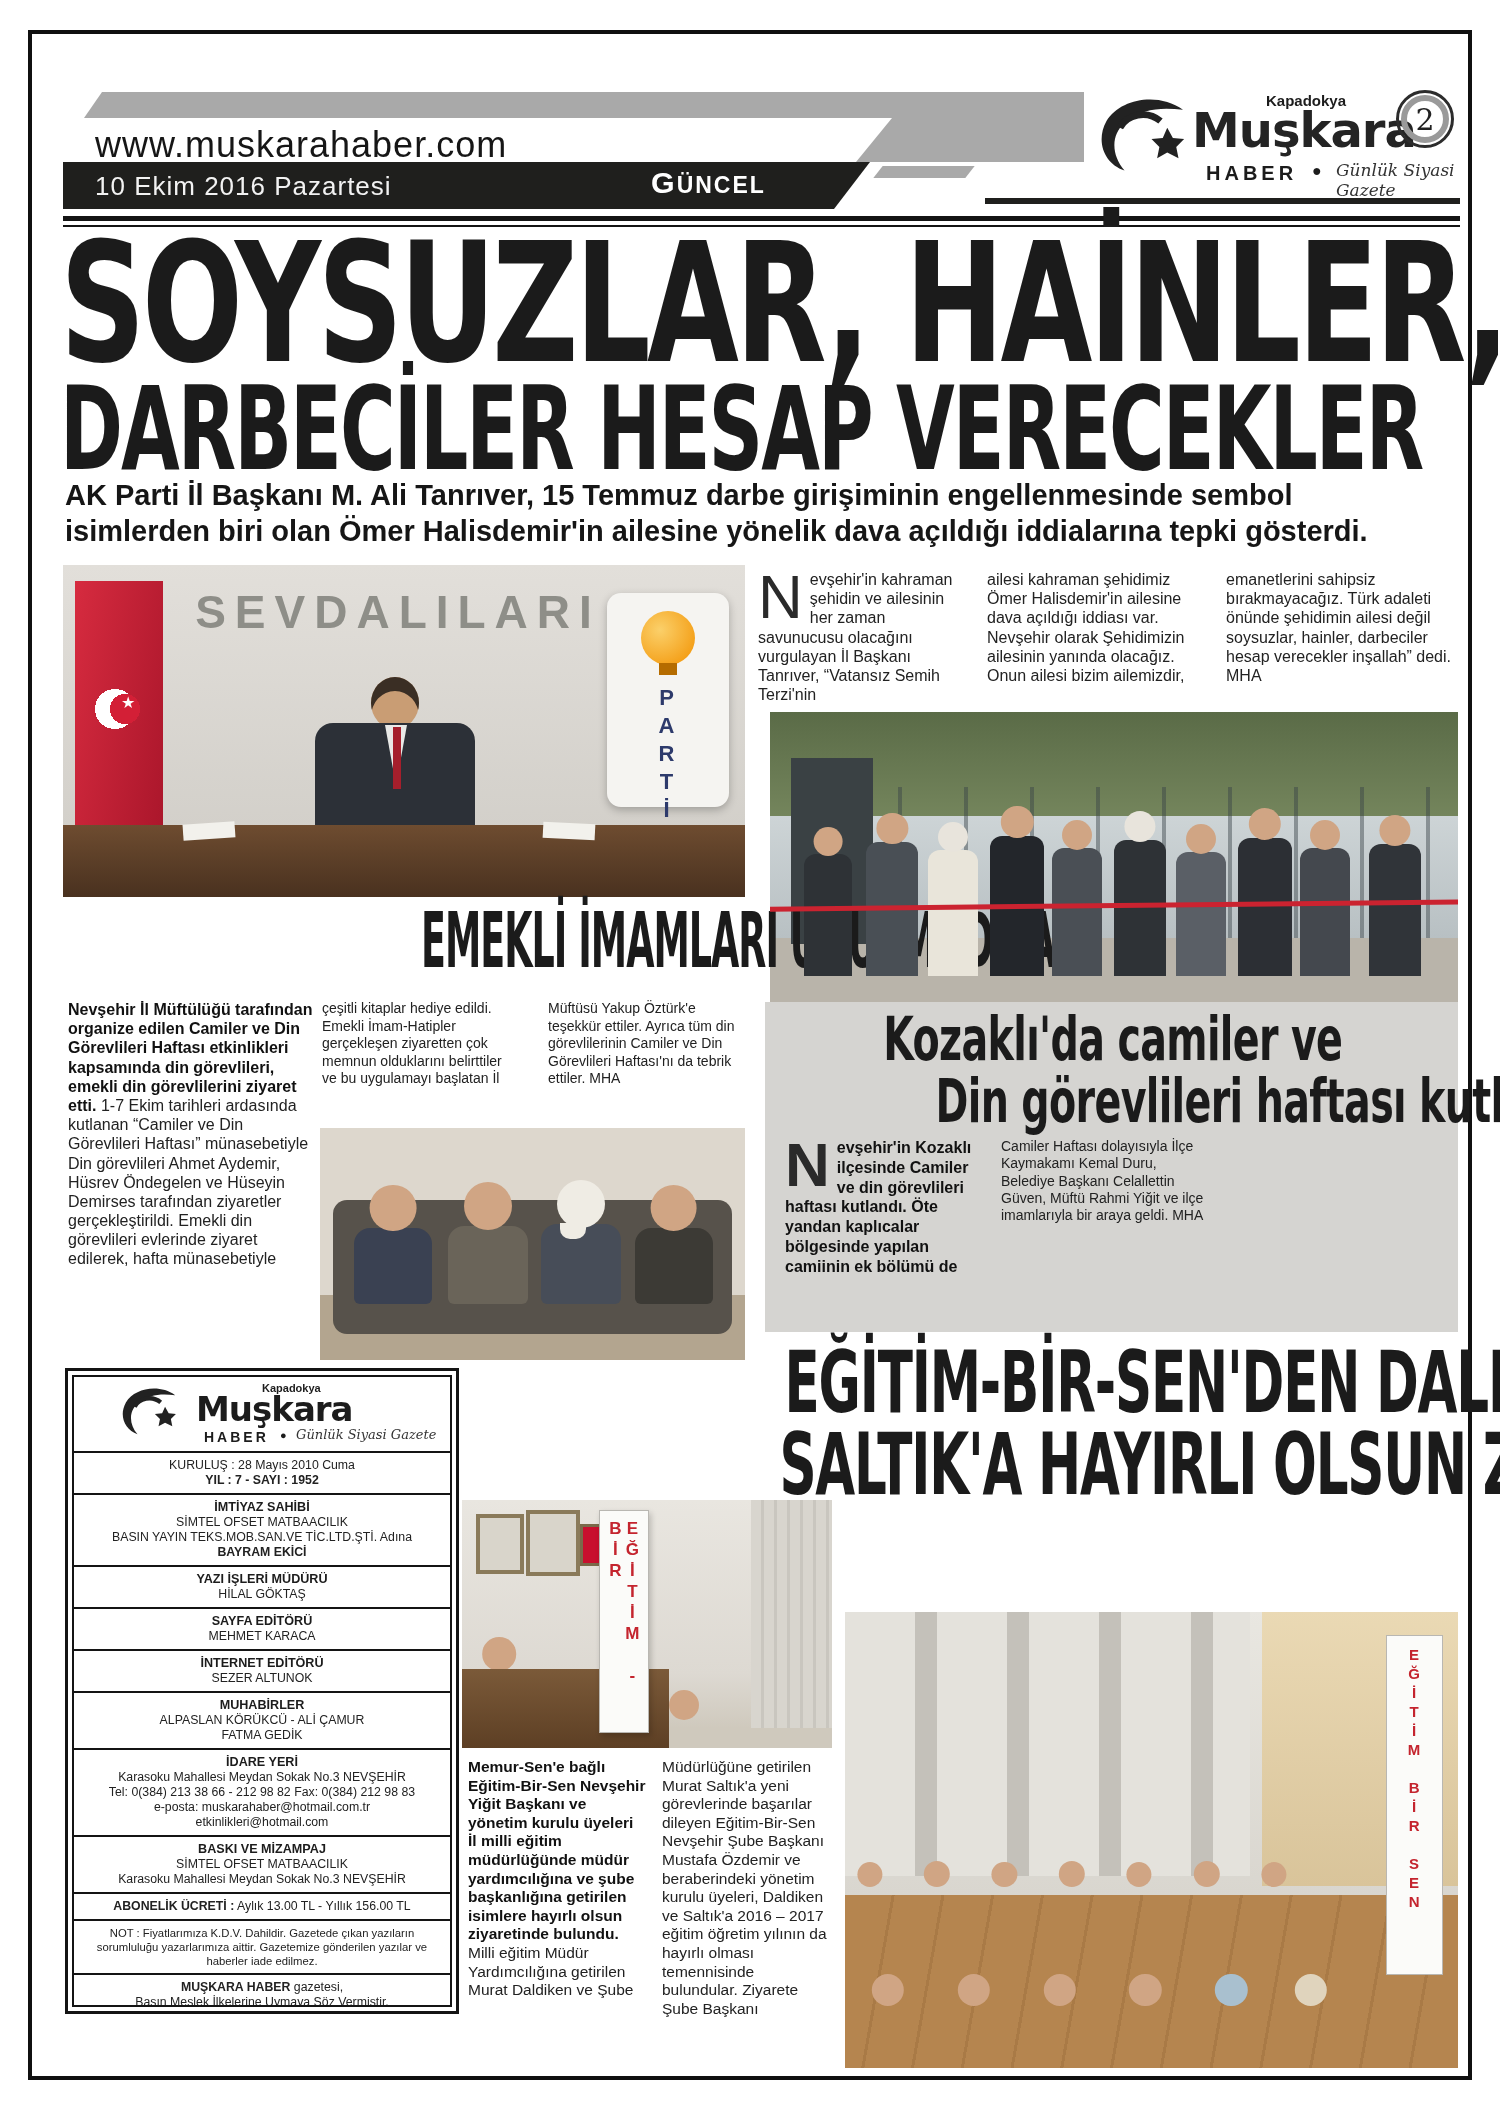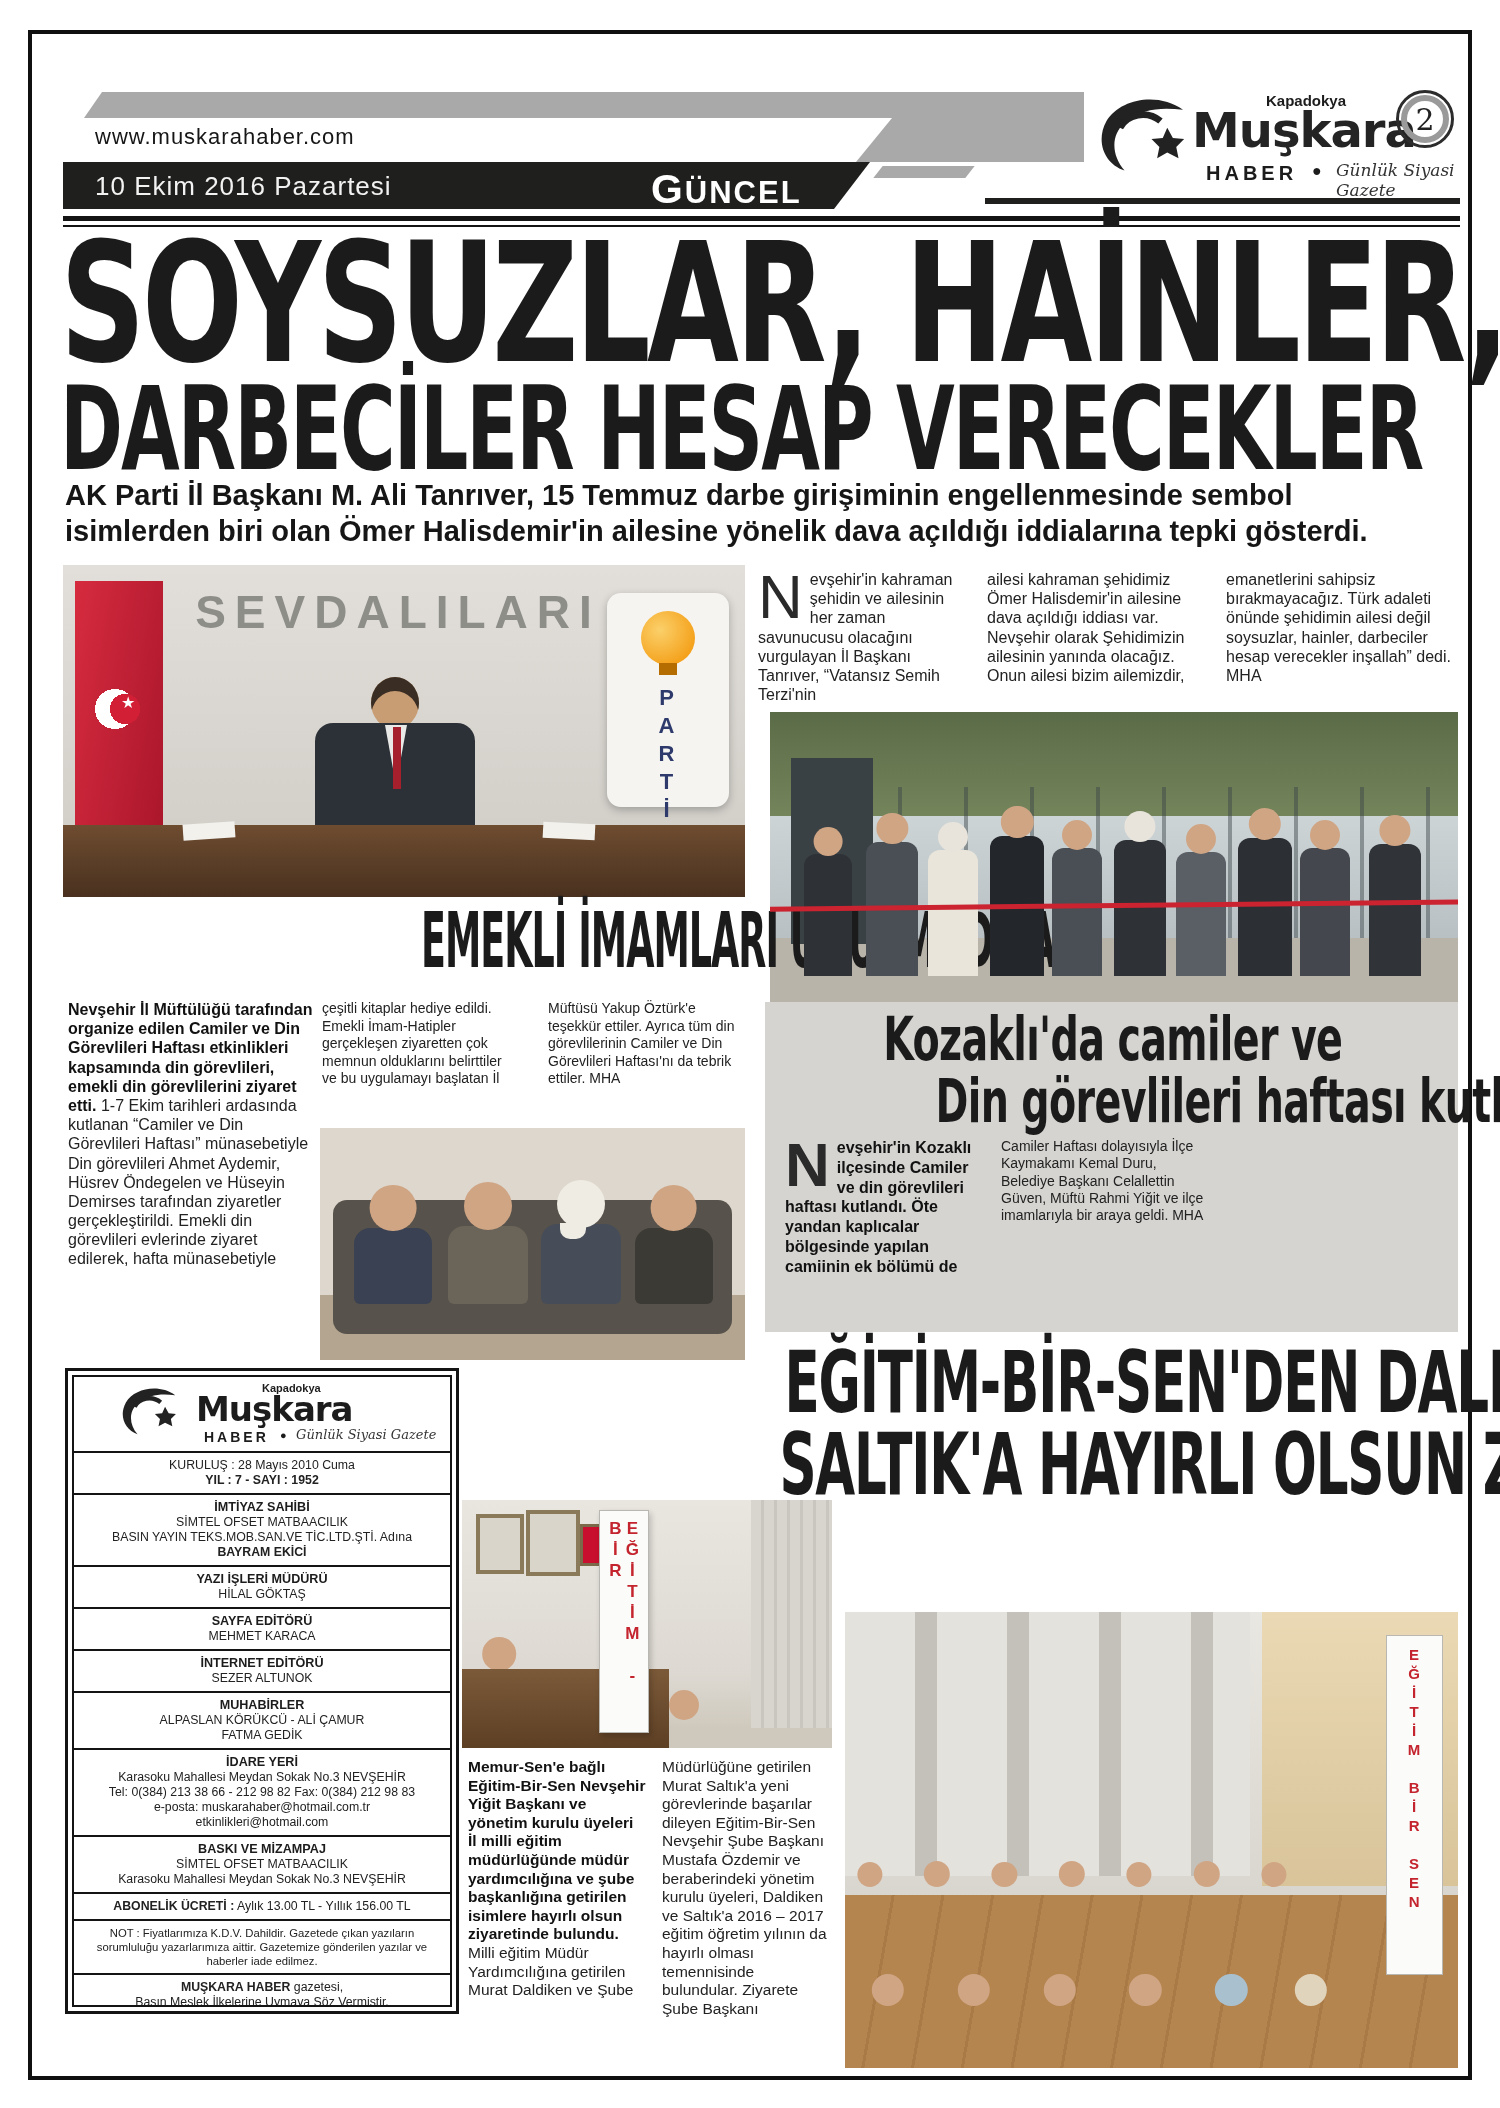--- a/index.html
+++ b/index.html
@@ -7,25 +7,25 @@
         font-family:"Liberation Sans",sans-serif;color:#1c1c1c;}
   .abs{position:absolute;}
   
   .frame{left:28px;top:30px;width:1436px;height:2042px;border:4px solid #101010;}
 
   
   .gband-a{left:84px;top:92px;width:1000px;height:26px;background:#a9a9a9;
            clip-path:polygon(18px 0,100% 0,100% 100%,0 100%);}
   .gband-b{left:856px;top:118px;width:228px;height:44px;background:#a9a9a9;
            clip-path:polygon(36px 0,100% 0,100% 100%,0 100%);}
-  .website{left:95px;top:124px;font-size:22px;letter-spacing:1px;color:#161616;}
+  .website{left:95px;top:124px;font-size:36px;letter-spacing:1px;color:#161616;}
   .blackbar{left:63px;top:162px;width:807px;height:47px;background:#1f1f1d;
             clip-path:polygon(0 0,100% 0,calc(100% - 36px) 100%,0 100%);}
   .date{position:absolute;left:32px;top:9px;font-size:26px;color:#f2f2f2;letter-spacing:1px;}
-  .guncel{position:absolute;left:588px;top:4px;font-size:31px;font-weight:bold;color:#fff;
+  .guncel{position:absolute;left:588px;top:4px;font-size:23px;font-weight:bold;color:#fff;
           letter-spacing:2px;display:block;}
   .guncel::first-letter{font-size:1.32em;}
   .strip-g{left:878px;top:166px;width:92px;height:12px;background:#a9a9a9;transform:skewX(-38deg);}
   .strip-b{left:985px;top:198px;width:475px;height:6px;background:#1f1f1d;}
   .rule1{left:63px;top:216px;width:1397px;height:5px;background:#141414;}
   .rule2{left:63px;top:225px;width:1397px;height:2px;background:#141414;}
 
   
   .logo{left:1088px;top:86px;width:376px;height:122px;}
   .logo svg.swoosh{position:absolute;left:0;top:8px;width:118px;height:90px;}

